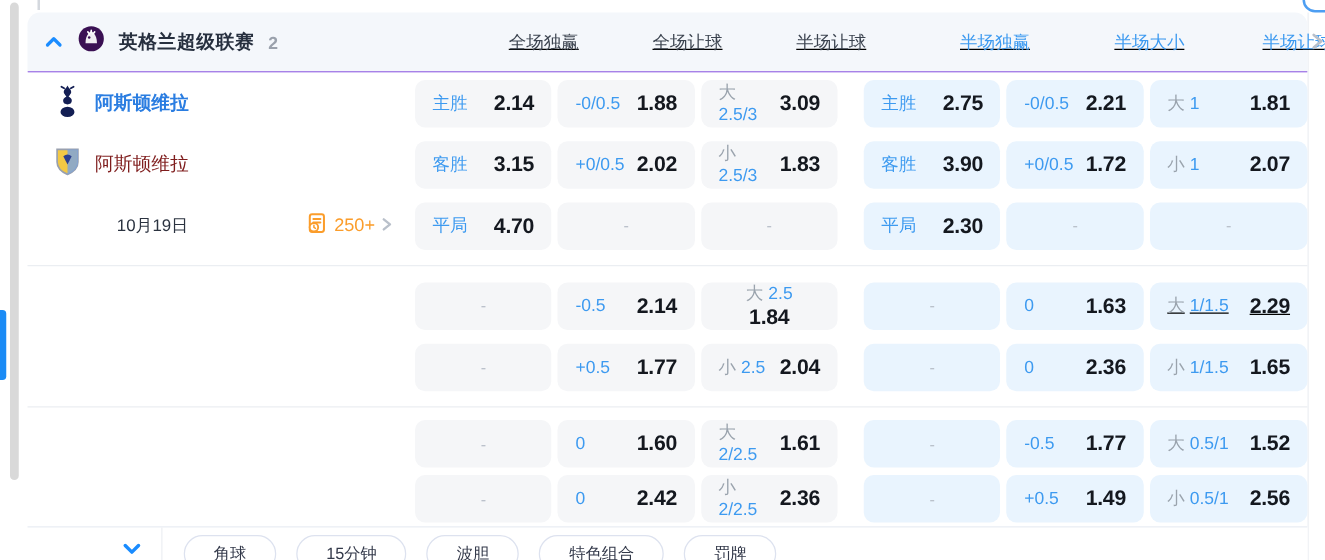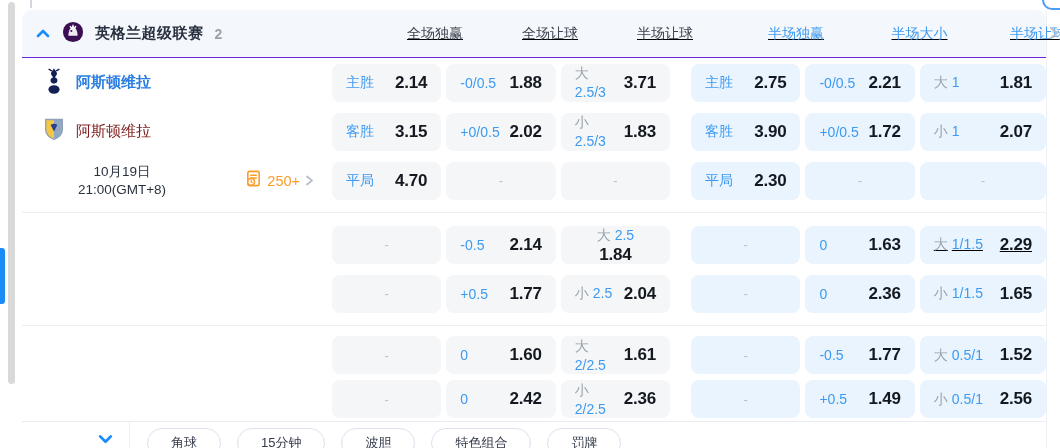--- a/index.html
+++ b/index.html
@@ -116,21 +116,21 @@
           <div class="cell full" style="width: 110px; margin-right: 5px;">
             <span><span class="lbl">主胜</span></span>
             <span class="val">2.14</span>
           </div>
           <div class="cell full" style="width: 110px; margin-right: 5px;">
             <span><span class="ou-line">-0/0.5</span></span>
             <span class="val">1.88</span>
           </div>
           <div class="cell full" style="width: 110px; margin-right: 21px;">
             <span><span class="ou-side">大</span><span class="ou-line">2.5/3</span></span>
-            <span class="val">3.71</span>
+            <span class="val">3.09</span>
           </div>
           <div class="cell half" style="width: 110px; margin-right: 5px;">
             <span><span class="lbl">主胜</span></span>
             <span class="val">2.75</span>
           </div>
           <div class="cell half" style="width: 110px; margin-right: 5px;">
             <span><span class="ou-line">-0/0.5</span></span>
             <span class="val">2.21</span>
           </div>
           <div class="cell half" style="width: 127px; margin-right: 0px;">
@@ -172,21 +172,20 @@
           <div class="cell half" style="width: 127px; margin-right: 0px;">
             <span><span class="ou-side">小</span><span class="ou-line">1</span></span>
             <span class="val">2.07</span>
           </div>
         </div>
         <div class="odds-row">
           <div class="left-area">
             <div class="dt-wrap">
               <div class="dt">
                 <div>10月19日</div>
-                <div>21:00(GMT+8)</div>
               </div>
               <div class="markets-link">
                 <span><svg width="17" height="17" viewBox="0 0 18 18">
                     <rect x="3" y="1.5" width="12" height="15" rx="2" fill="none" stroke="#fb9d2b" stroke-width="1.7"></rect>
                     <path d="M6 5.5 h6 M6 8.5 h6" stroke="#fb9d2b" stroke-width="1.6" stroke-linecap="round"></path>
                     <circle cx="6.5" cy="12.5" r="3.6" fill="#fff" stroke="#fb9d2b" stroke-width="1.6"></circle>
                     <path d="M6.5 10.8 v1.8 l1.3 0.8" stroke="#fb9d2b" stroke-width="1.3" fill="none" stroke-linecap="round"></path>
                   </svg></span>
                 <span class="markets-count">250+</span>
                 <span><svg width="9" height="11" viewBox="0 0 9 11">

